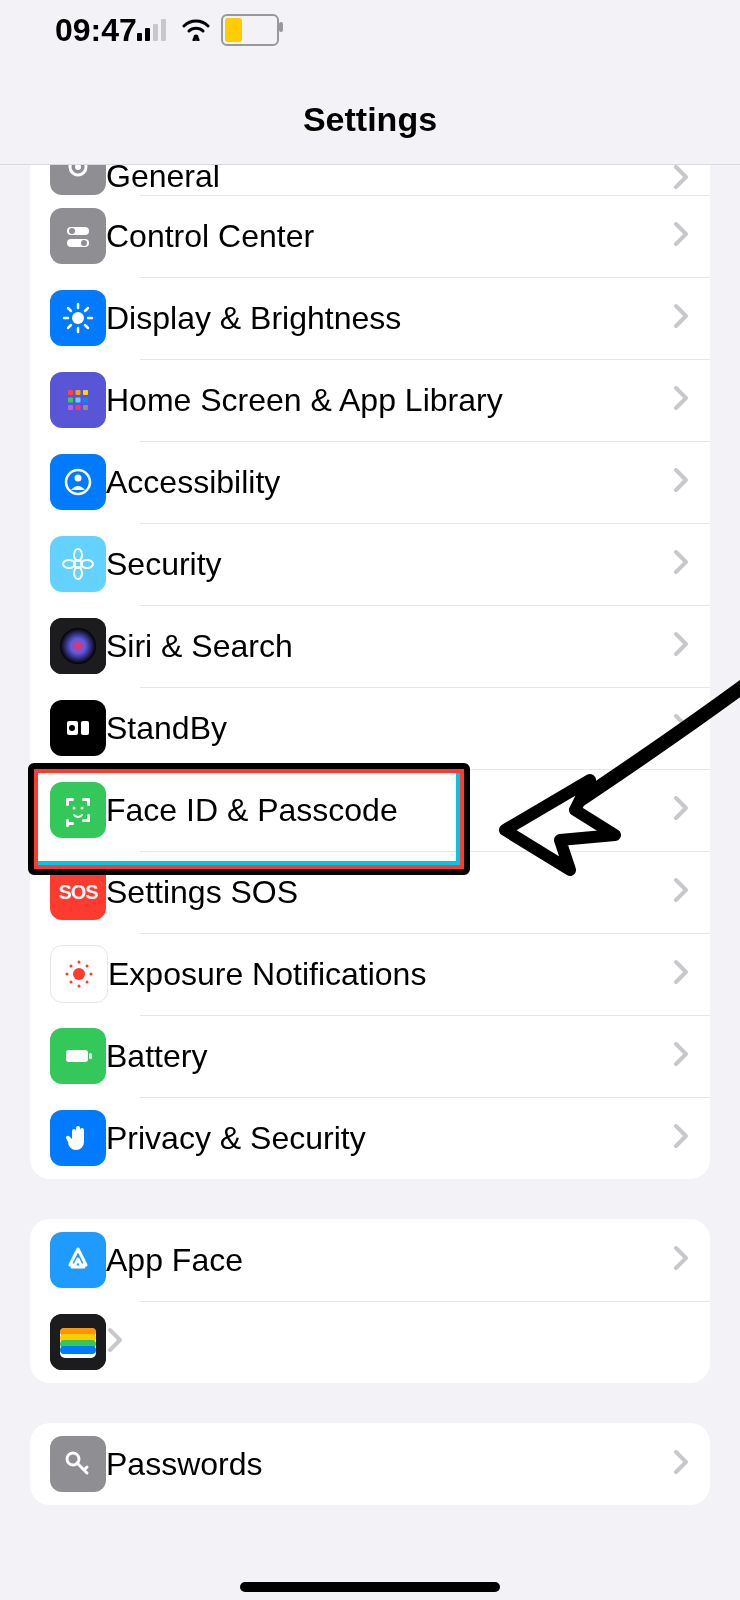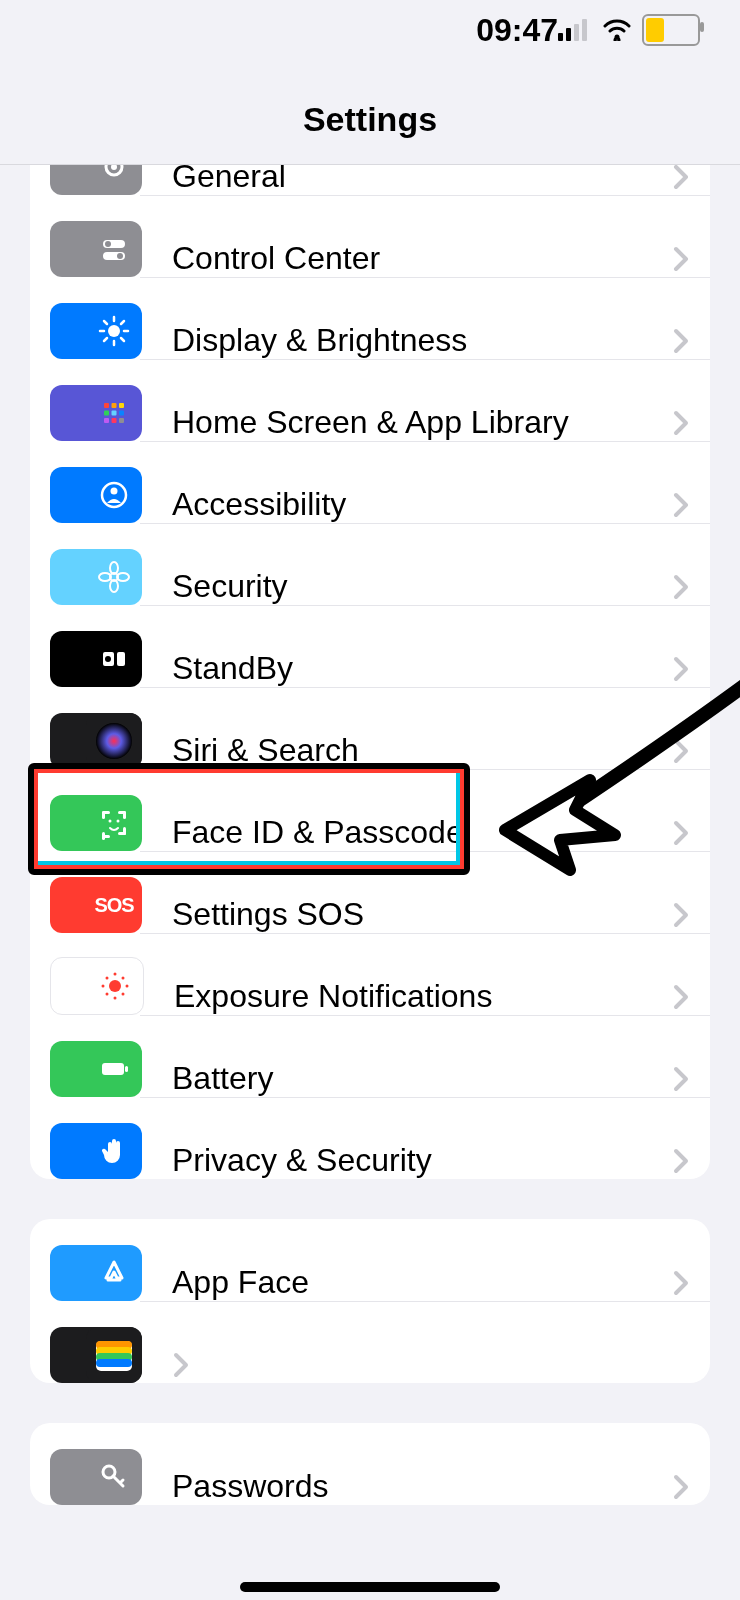--- a/index.html
+++ b/index.html
@@ -6,51 +6,51 @@
   body{
     width:740px;height:1600px;
     background:#f2f2f7;
     font-family:-apple-system,Helvetica,Arial,sans-serif;
     color:#000;
     overflow:hidden;
     position:relative;
   }
   .status-bar{
     height:60px;
-    display:flex;align-items:center;justify-content:flex-end;
+    display:flex;align-items:center;justify-content:flex-start;
     padding:0 40px 0 55px;
     font-size:32px;font-weight:700;
   }
   .status-icons{display:flex;align-items:center;gap:10px;}
   .title-bar{
     text-align:center;font-size:34px;font-weight:700;
     padding:40px 0 25px;
     border-bottom:1px solid #d9d9de;
   }
   .content{padding:0 30px;}
   .group{
     background:#fff;border-radius:20px;overflow:hidden;
     margin-top:40px;
   }
   .group.first{margin-top:0;border-top-left-radius:0;border-top-right-radius:0;}
   .row{
-    display:flex;align-items:flex-end;
+    display:flex;align-items:center;
     height:82px;
     padding:0 20px 0 20px;
     position:relative;
   }
   .row + .row::before{
     content:"";position:absolute;top:0;left:110px;right:0;height:1px;background:#e5e5ea;
   }
   .row.cut{height:30px;overflow:hidden;align-items:flex-end;padding-bottom:0;}
   .app-icon{
     width:56px;height:56px;border-radius:12px;
-    flex-shrink:0;margin-right:30px;
+    flex-shrink:0;
     display:flex;align-items:center;justify-content:center;
-    color:#fff;font-weight:700;padding-left:36px;
+    color:#fff;font-weight:700;
   }
   .label{font-size:32px;flex:1;}
   .chev{color:#c7c7cc;}
   .highlight-box{
     position:absolute;
     left:28px;top:763px;width:430px;height:100px;
     border:6px solid #000;border-radius:6px;
     box-shadow:inset 0 0 0 4px #ff3b30, inset -4px 0 0 4px #00c7e6, inset 0 -4px 0 4px #00c7e6;
     pointer-events:none;
   }
@@ -183,52 +183,52 @@
               <ellipse cx="26" cy="17" rx="6" ry="4"></ellipse>
             </g>
           </svg>
         </div>
         <div class="label">Security</div>
         <div class="chev"><svg width="18" height="28" viewBox="0 0 18 28">
             <path d="M4 4 l10 10 -10 10" fill="none" stroke="#c7c7cc" stroke-width="4" stroke-linecap="round" stroke-linejoin="round"></path>
           </svg></div>
       </div>
       <div class="row">
-        <div class="app-icon" style="background: rgb(0, 0, 0);">
-          <svg width="34" height="34" viewBox="0 0 34 34">
-            <rect x="6" y="10" width="11" height="14" rx="2" fill="#fff"></rect>
-            <circle cx="11" cy="17" r="3" fill="#000"></circle>
-            <rect x="20" y="10" width="8" height="14" rx="2" fill="#fff"></rect>
-          </svg>
-        </div>
-        <div class="label">StandBy</div>
-        <div class="chev"><svg width="18" height="28" viewBox="0 0 18 28">
-            <path d="M4 4 l10 10 -10 10" fill="none" stroke="#c7c7cc" stroke-width="4" stroke-linecap="round" stroke-linejoin="round"></path>
-          </svg></div>
-      </div>
-      <div class="row">
         <div class="app-icon" style="background: rgb(28, 28, 30);">
           <svg width="56" height="56" viewBox="0 0 56 56">
             <defs>
               <radialGradient id="sg">
                 <stop offset="0%" stop-color="#ff2d55"></stop>
                 <stop offset="40%" stop-color="#5e5ce6"></stop>
                 <stop offset="100%" stop-color="#000"></stop>
               </radialGradient>
             </defs>
             <rect width="56" height="56" rx="12" fill="#1c1c1e"></rect>
             <circle cx="28" cy="28" r="18" fill="url(#sg)"></circle>
           </svg>
         </div>
         <div class="label">Siri &amp; Search</div>
         <div class="chev"><svg width="18" height="28" viewBox="0 0 18 28">
             <path d="M4 4 l10 10 -10 10" fill="none" stroke="#c7c7cc" stroke-width="4" stroke-linecap="round" stroke-linejoin="round"></path>
           </svg></div>
       </div>
       <div class="row">
+        <div class="app-icon" style="background: rgb(0, 0, 0);">
+          <svg width="34" height="34" viewBox="0 0 34 34">
+            <rect x="6" y="10" width="11" height="14" rx="2" fill="#fff"></rect>
+            <circle cx="11" cy="17" r="3" fill="#000"></circle>
+            <rect x="20" y="10" width="8" height="14" rx="2" fill="#fff"></rect>
+          </svg>
+        </div>
+        <div class="label">StandBy</div>
+        <div class="chev"><svg width="18" height="28" viewBox="0 0 18 28">
+            <path d="M4 4 l10 10 -10 10" fill="none" stroke="#c7c7cc" stroke-width="4" stroke-linecap="round" stroke-linejoin="round"></path>
+          </svg></div>
+      </div>
+      <div class="row">
         <div class="app-icon" style="background: rgb(52, 199, 89);">
           <svg width="34" height="34" viewBox="0 0 34 34">
             <rect x="5" y="5" width="8" height="3" rx="1.5" fill="#fff"></rect>
             <rect x="5" y="5" width="3" height="8" rx="1.5" fill="#fff"></rect>
             <rect x="21" y="5" width="8" height="3" rx="1.5" fill="#fff"></rect>
             <rect x="26" y="5" width="3" height="8" rx="1.5" fill="#fff"></rect>
             <rect x="5" y="26" width="3" height="8" rx="1.5" fill="#fff" transform="rotate(0)"></rect>
             <rect x="5" y="26" width="8" height="3" rx="1.5" fill="#fff" transform="translate(0 3)"></rect>
             <rect x="26" y="21" width="3" height="8" rx="1.5" fill="#fff"></rect>
             <rect x="21" y="26" width="8" height="3" rx="1.5" fill="#fff"></rect>

